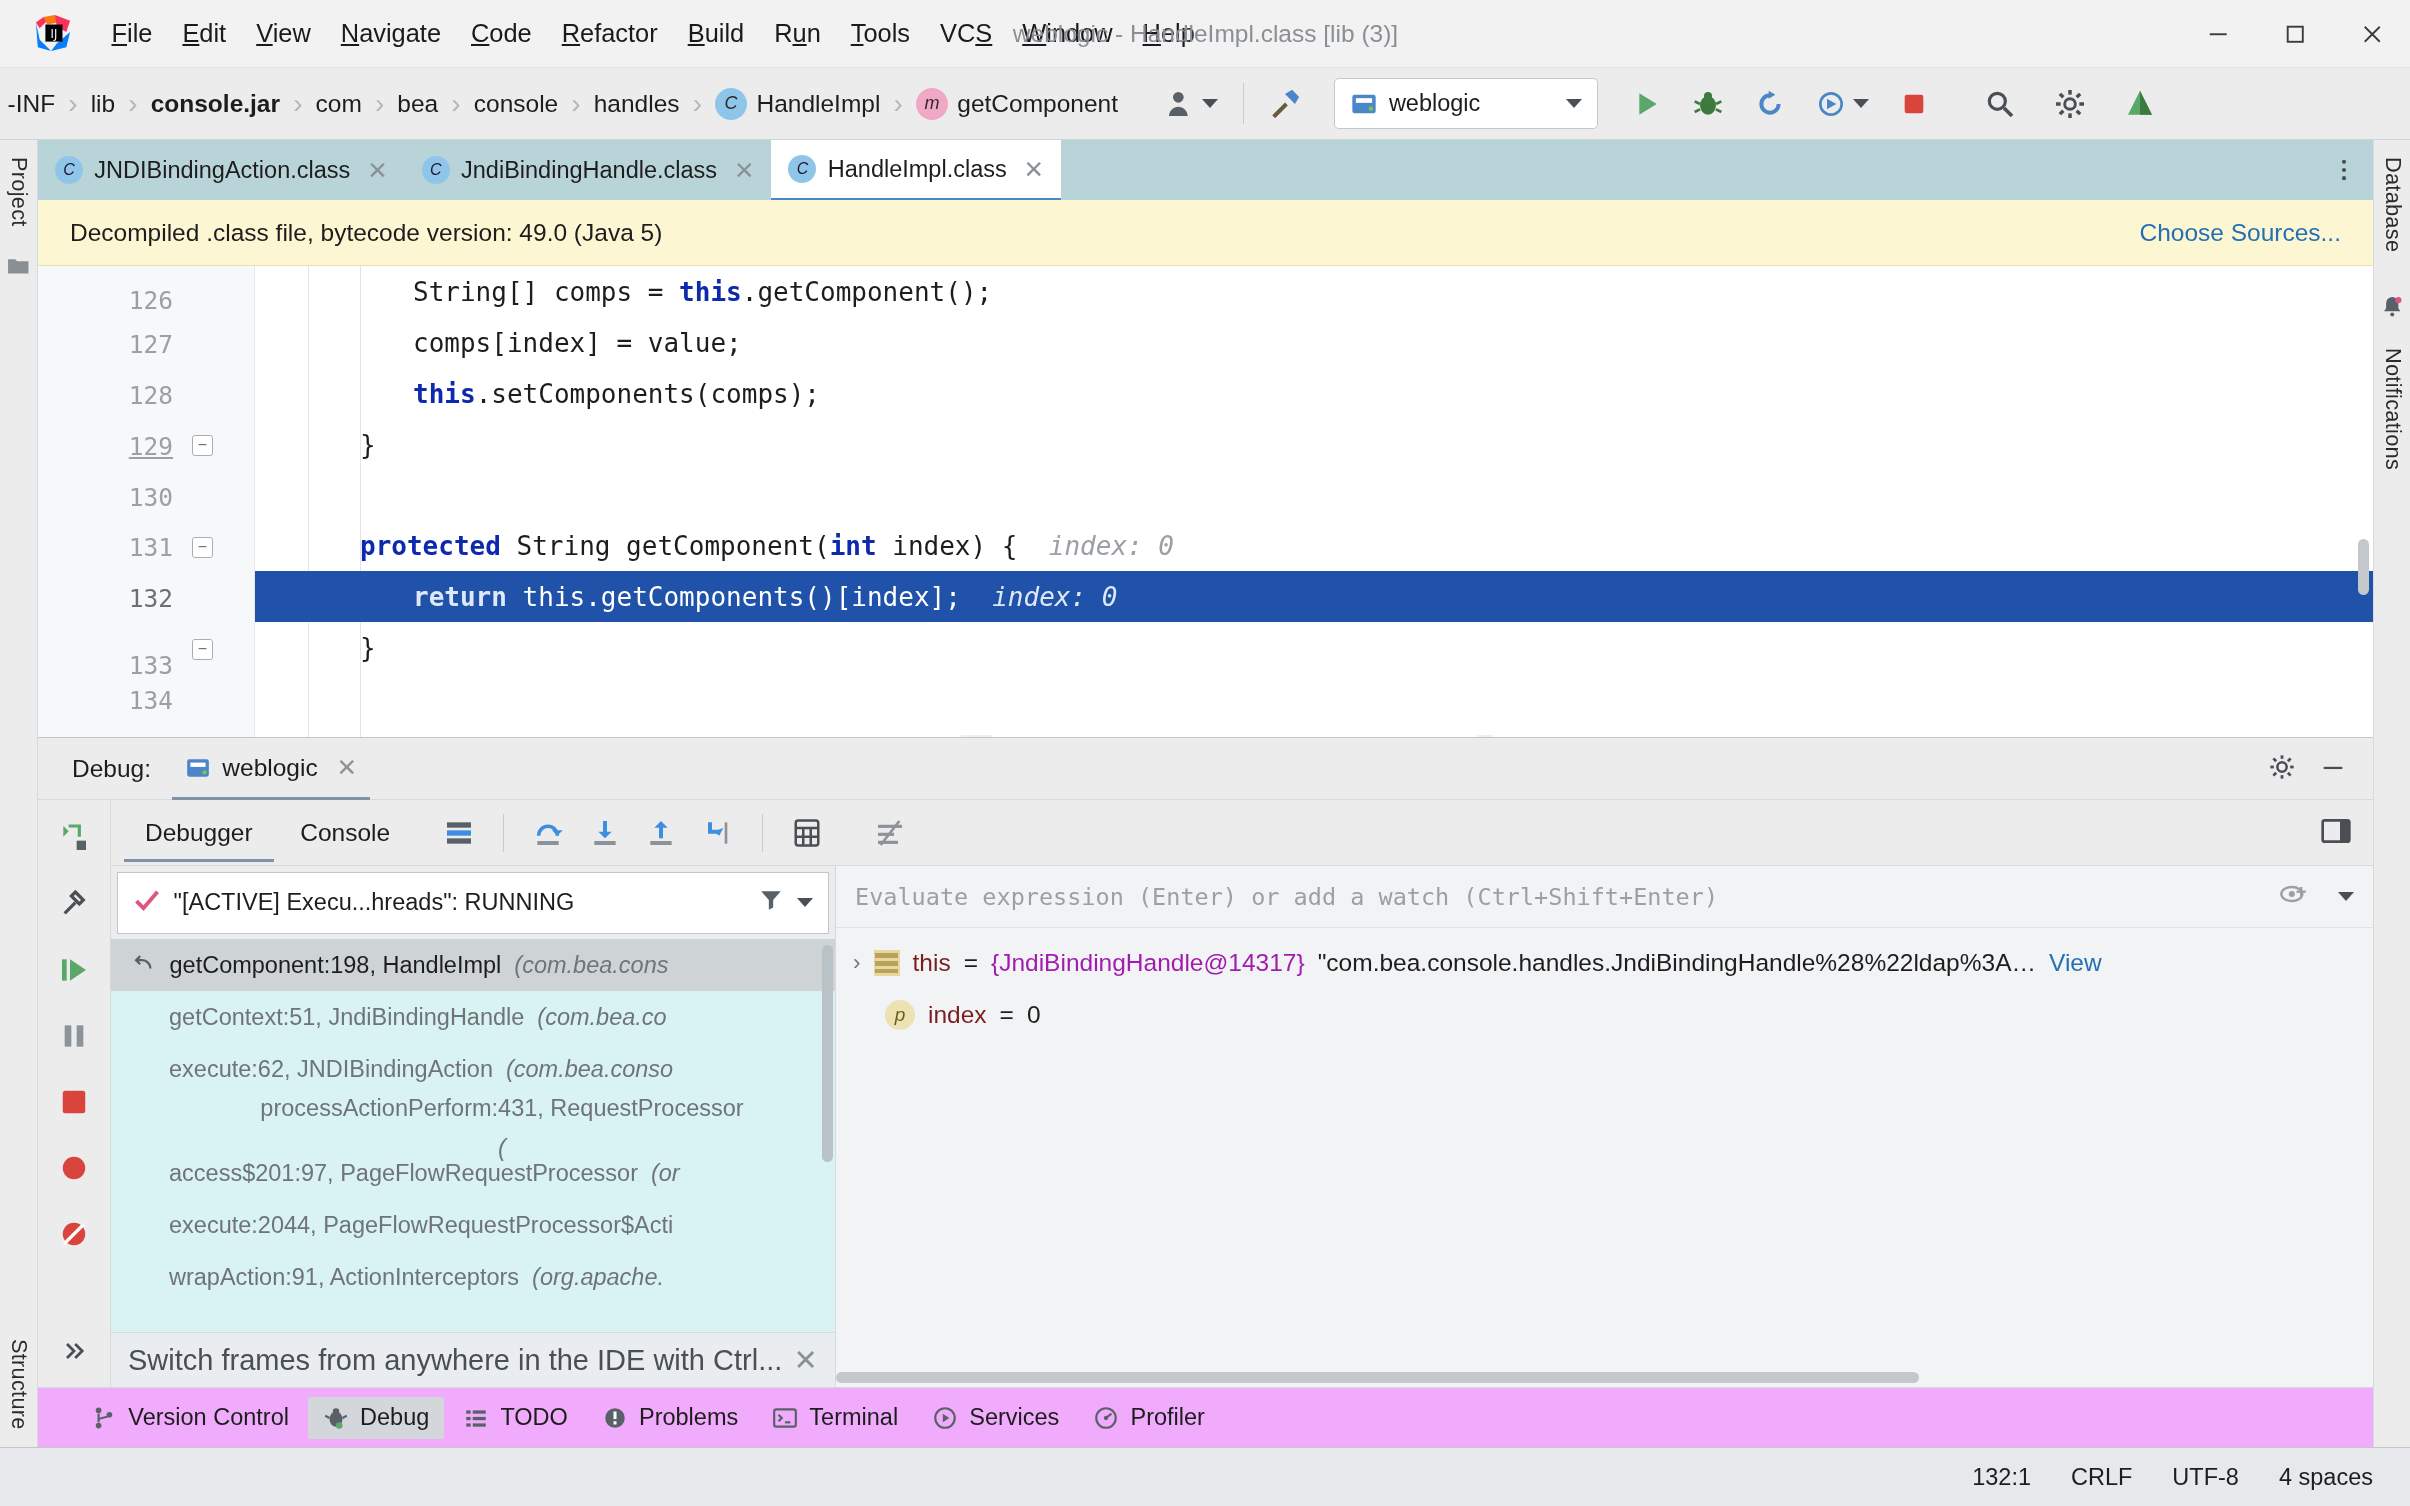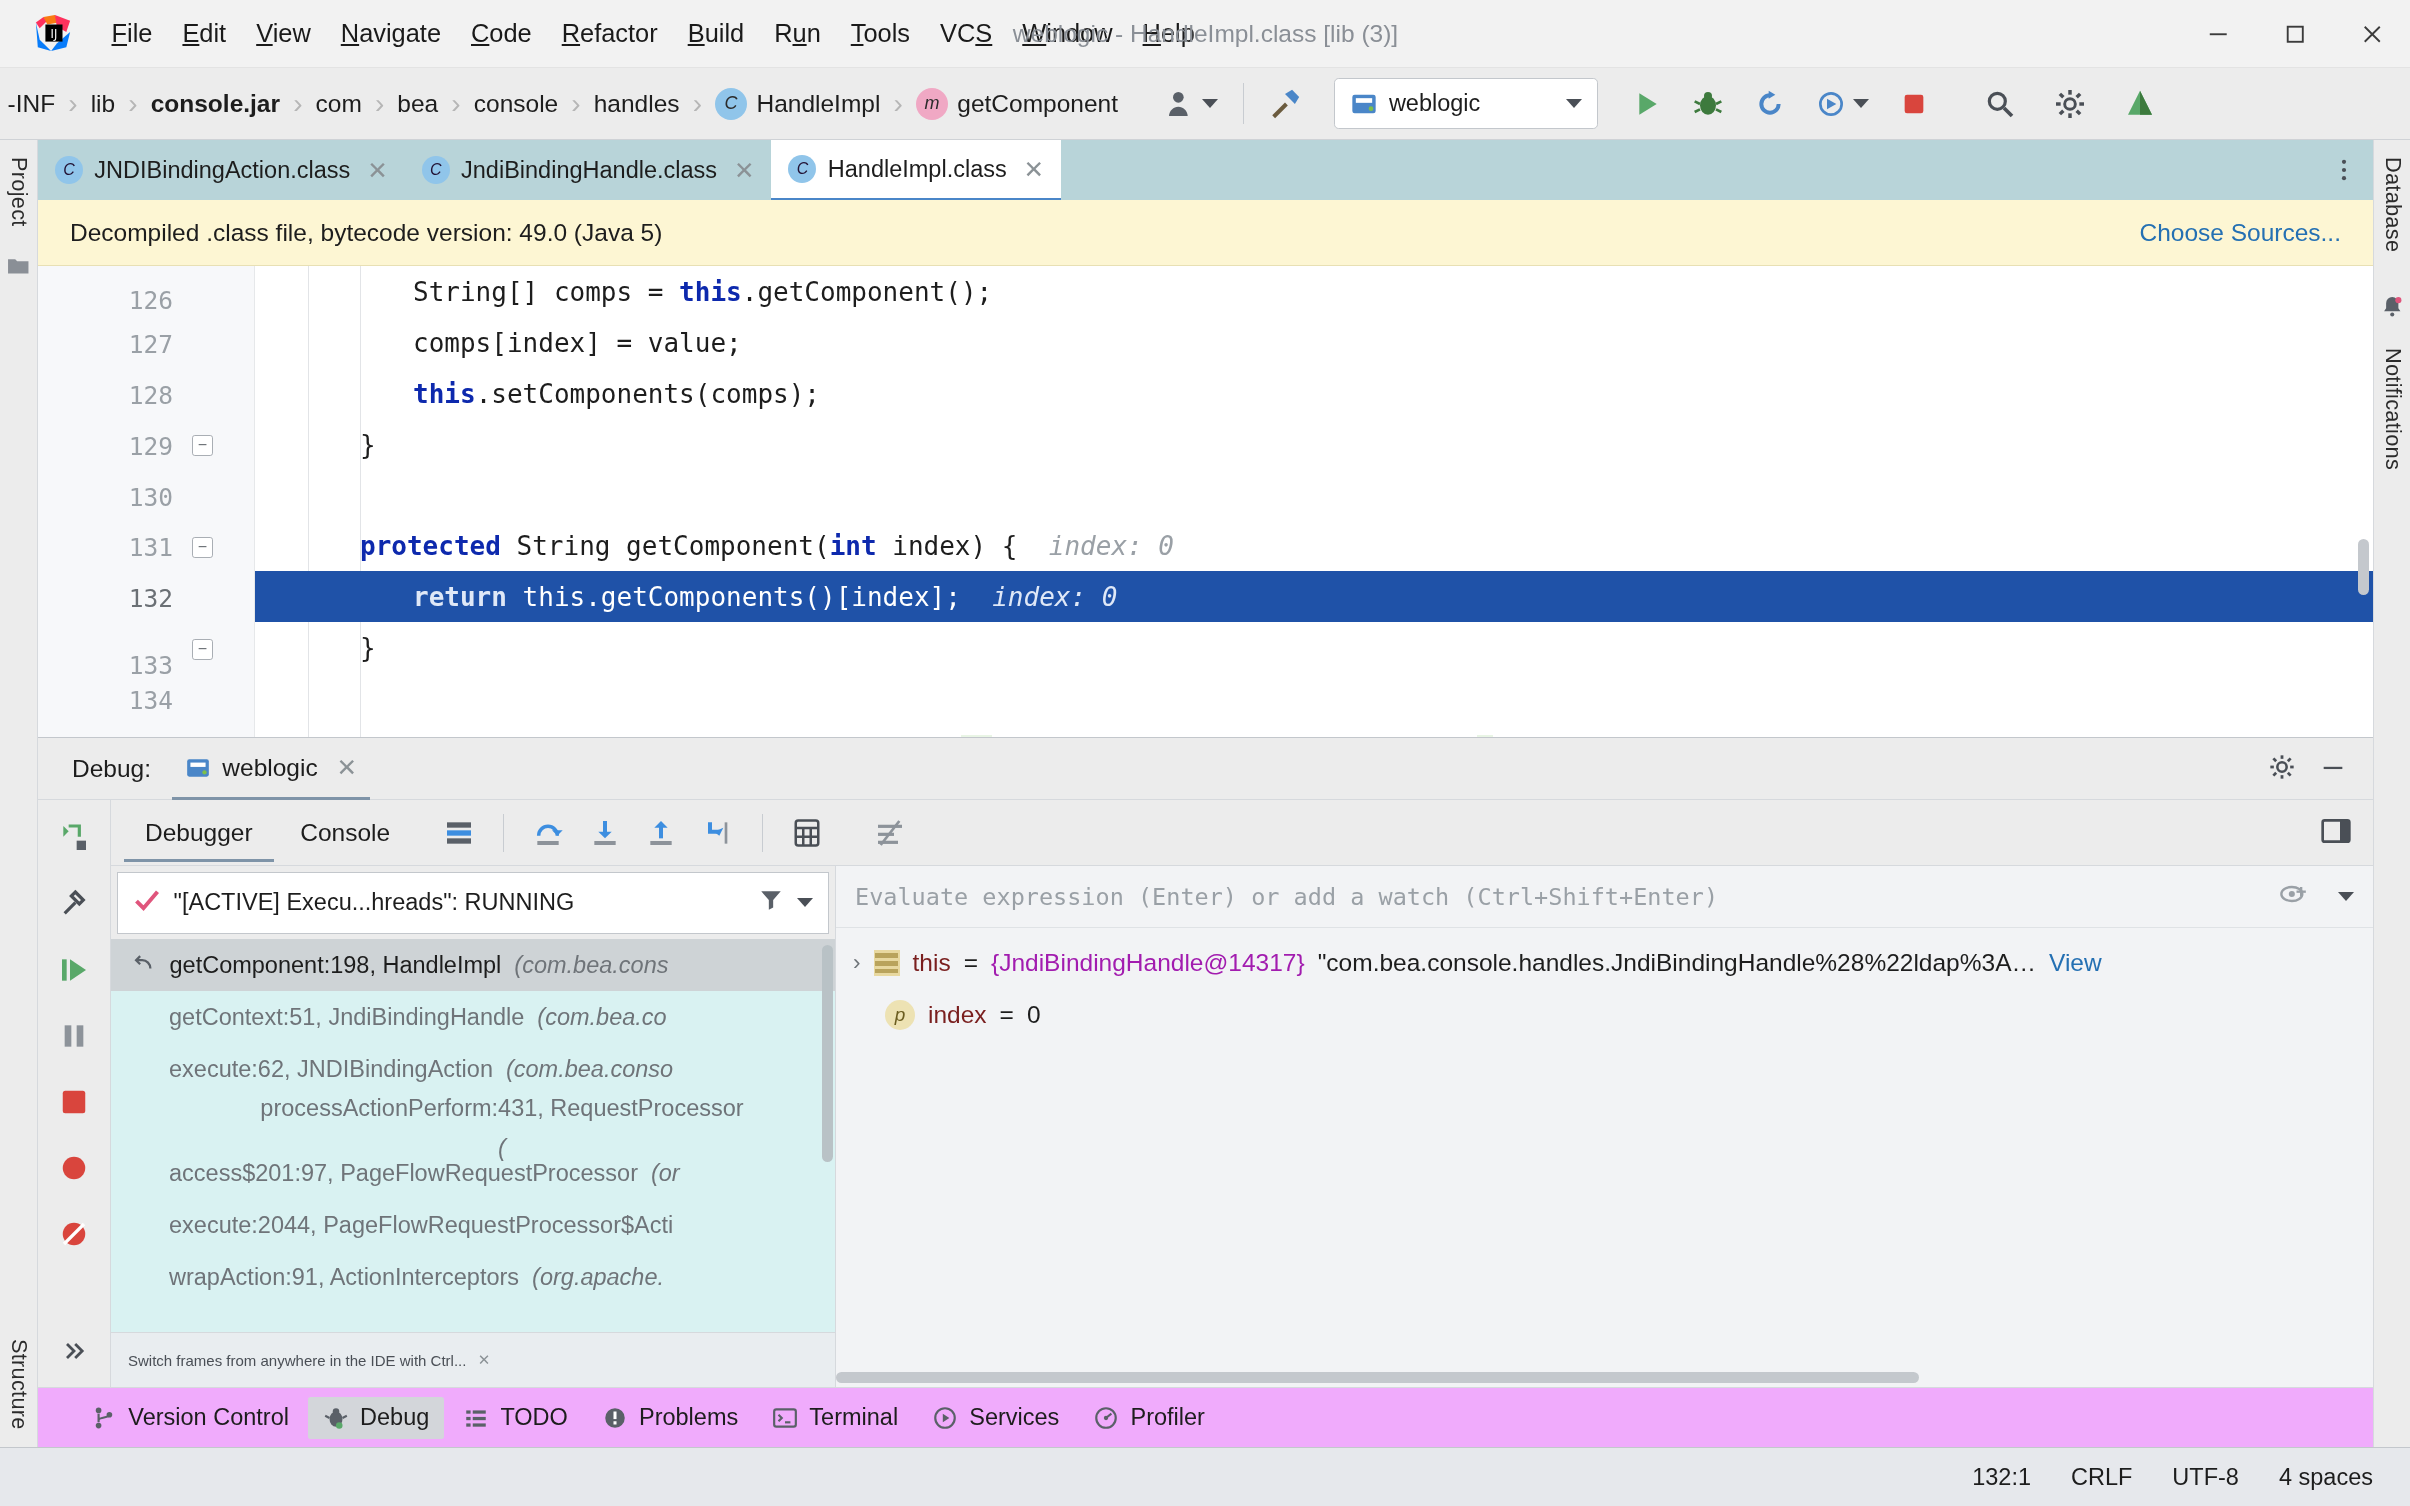--- a/index.html
+++ b/index.html
@@ -192,21 +192,21 @@
   .thread-sel .grow { flex: 1; white-space: nowrap; overflow: hidden; }
   .frames-list { flex: 1; background: #d9f2f2; overflow: hidden; position: relative; }
   .frame-row {
     height: 52px; display: flex; align-items: center; gap: 13px;
     padding-left: 21px; font-size: 23.5px; color: #6f7479; white-space: nowrap;
   }
   .frame-row.selected { background: #ced3d6; color: #1d1d1d; }
   .frame-row .pkg { font-style: italic; color: #6f7479; }
   .frames-hint {
     height: 55px; flex: 0 0 55px; background: #e9edf0; display: flex; align-items: center;
-    padding: 0 17px; font-size: 15px; color: #4a4f56; gap: 11.3px; border-top: 0.9px solid #d6d9dd;
+    padding: 0 17px; font-size: 29px; color: #4a4f56; gap: 11.3px; border-top: 0.9px solid #d6d9dd;
   }
   .frames-scroll { position: absolute; right: 1.9px; top: 5.6px; width: 11.3px; height: 217px; background: #b9c2c6; border-radius: 5.6px; }
 
   .vars-col { flex: 1; display: flex; flex-direction: column; min-width: 0; background: #f2f3f5; }
   .eval-bar {
     height: 62px; flex: 0 0 62px; display: flex; align-items: center; gap: 31px;
     padding: 0 19px; font-family: "DejaVu Sans Mono", monospace;
     font-size: 23.5px; color: #9aa0a6; border-bottom: 0.9px solid #dfe2e5;
   }
   .eval-bar .grow { flex: 1; }
@@ -478,21 +478,21 @@
       <div class="notif">
         <span>Decompiled .class file, bytecode version: 49.0 (Java 5)</span>
         <a href="#">Choose Sources...</a>
       </div>
 
       <div class="editor">
         <div class="gutter">
           <div class="gutter-num" style="top:20px;text-align:center;">126</div>
           <div class="gutter-num" style="top:64px;">127</div>
           <div class="gutter-num" style="top:115px;">128</div>
-          <div class="gutter-num" style="top:166px;">129</div>
+          <div class="gutter-num" style="top:166px;text-decoration:underline;">129</div>
           <div class="fold" style="top:169px;">−</div>
           <div class="gutter-num" style="top:217px;">130</div>
           <div class="gutter-num" style="top:267px;">131</div>
           <div class="fold" style="top:271px;">−</div>
           <div class="gutter-num" style="top:318px; color:#6b7075;">132</div>
           <div class="gutter-num" style="top:385px;">133</div>
           <div class="fold" style="top:373px;">−</div>
           <div class="gutter-num" style="top:420px;">134</div>
         </div>
 

